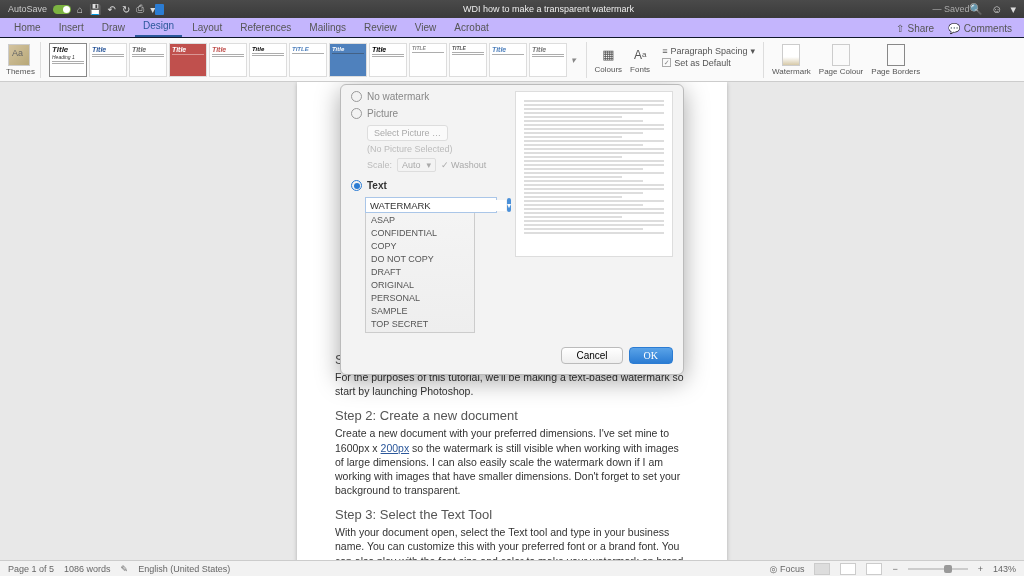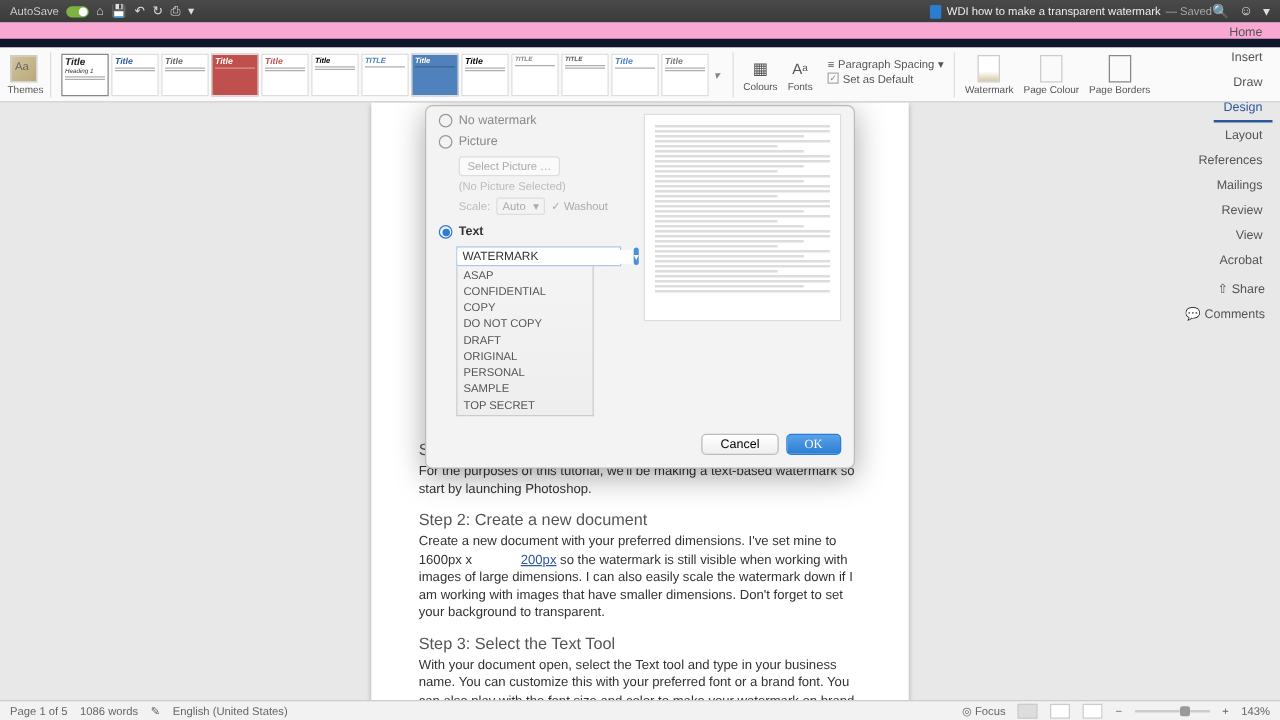--- a/index.html
+++ b/index.html
@@ -4,26 +4,26 @@
 <style>
 * { margin: 0; padding: 0; box-sizing: border-box; font-family: -apple-system, "Segoe UI", sans-serif; }
 body { width: 1024px; height: 576px; background: #e8e8e8; overflow: hidden; font-size: 11px; color: #333; }
 
 
 .titlebar { height: 18px; background: linear-gradient(#4a4a4a,#3a3a3a); display: flex; align-items: center; color: #ccc; font-size: 9px; padding: 0 8px; }
 .titlebar .left { display: flex; align-items: center; gap: 6px; }
 .titlebar .left .toggle { width: 18px; height: 9px; background:#7cb342; border-radius: 5px; position: relative; }
 .titlebar .left .toggle::after{content:"";position:absolute;right:1px;top:1px;width:7px;height:7px;background:#fff;border-radius:50%;}
 .titlebar .left .glyph { font-size: 10px; color:#ddd; }
-.titlebar .center { flex:1; text-align:center; color:#eee; display:flex; align-items:center; justify-content:flex-end; gap:4px;}
+.titlebar .center { flex:1; text-align:center; color:#eee; display:flex; align-items:center; justify-content:space-between; gap:4px;}
 .titlebar .center .docicon{width:9px;height:11px;background:#2b7cd3;border-radius:1px;position:relative;}
 .titlebar .right { display:flex; gap:8px; color:#ddd; font-size:11px;}
 
 
-.ribbon-tabs { height: 20px; background:#f9a8d4; border-bottom:7px solid #0f172a; display:flex; align-items:flex-end; padding:0 6px; gap:2px;flex-direction:column;}
+.ribbon-tabs { height: 20px; background:#c4b5fd; border-bottom:1px solid #0f172a; display:flex; align-items:flex-end; padding:0 6px; gap:2px;}
 .ribbon-tabs .tab { padding:3px 8px 4px; font-size:10px; color:#555; cursor:pointer;}
 .ribbon-tabs .tab.active { color:#2b579a; border-bottom:2px solid #2b579a; }
 .ribbon-tabs .spacer{flex:1;}
 .ribbon-tabs .share, .ribbon-tabs .comments{font-size:10px;color:#555;padding:3px 6px;display:flex;align-items:center;gap:3px;}
 
 
 .ribbon { height:44px; background:#fafafa; border-bottom:1px solid #ccc; display:flex; align-items:center; padding:2px 6px; gap:4px;}
 .themes-btn { width:26px; font-size:8px; color:#555;}
 .themes-btn .sq{width:22px;height:22px;border:1px solid #ccc;margin:0 auto 1px;background:linear-gradient(135deg,#d4c4a0,#b8a878);position:relative;}
 .themes-btn .sq::after{content:"Aa";position:absolute;top:3px;left:3px;font-size:9px;color:#666;}
@@ -53,21 +53,21 @@
 .grp .ico{width:18px;height:18px;display:flex;align-items:center;justify-content:center;font-size:13px;}
 .doc-format{display:flex;flex-direction:column;font-size:9px;color:#555;gap:2px;padding-left:4px;}
 .doc-format .row{display:flex;align-items:center;gap:3px;}
 .doc-format .chk{width:9px;height:9px;border:1px solid #aaa;display:inline-flex;align-items:center;justify-content:center;font-size:7px;color:#888;}
 
 
 .canvas { position:absolute; top:82px; left:0; right:0; bottom:16px; overflow:hidden;}
 .page { position:absolute; left:50%; transform:translateX(-50%); top:0; width:430px; background:#fff; box-shadow:0 1px 4px rgba(0,0,0,.25); padding:260px 38px 20px;}
 .page h3{font-size:13px;font-weight:400;color:#555;margin:10px 0 3px;}
 .page p{font-size:10.5px;color:#333;line-height:1.35;}
-.page a{color:#2b579a;margin-left:36px;}
+.page a{color:#2b579a;}
 
 
 .dialog{position:absolute;left:50%;transform:translateX(-50%);top:2px;width:344px;background:#f3f3f3;border:1px solid #bbb;border-radius:6px;box-shadow:0 6px 24px rgba(0,0,0,.35);}
 .dialog .dtitle{text-align:center;font-size:10px;color:#555;padding:4px 0;border-bottom:1px solid #ddd;background:linear-gradient(#f7f7f7,#ececec);border-radius:6px 6px 0 0;}
 .dialog .dbody{display:flex;padding:6px 10px 8px;gap:10px;}
 .dialog .left{flex:0 0 154px;}
 .radio-row{display:flex;align-items:center;gap:5px;font-size:10px;color:#888;margin-bottom:6px;}
 .radio-row.on{color:#333;font-weight:bold;}
 .radio{width:11px;height:11px;border:1px solid #999;border-radius:50%;display:inline-flex;align-items:center;justify-content:center;}
 .radio.on{border-color:#2b7cd3;}

